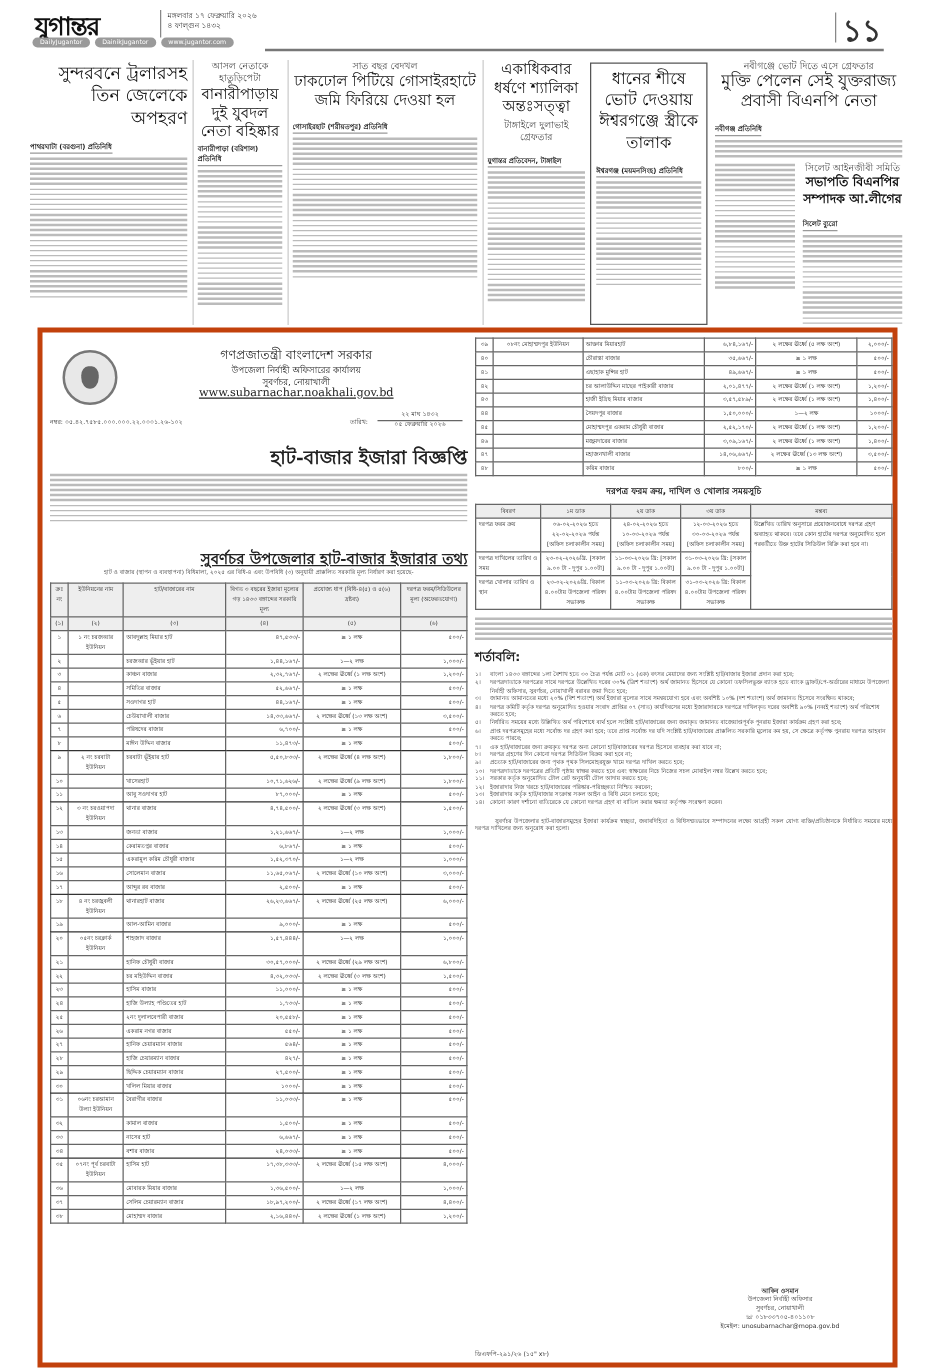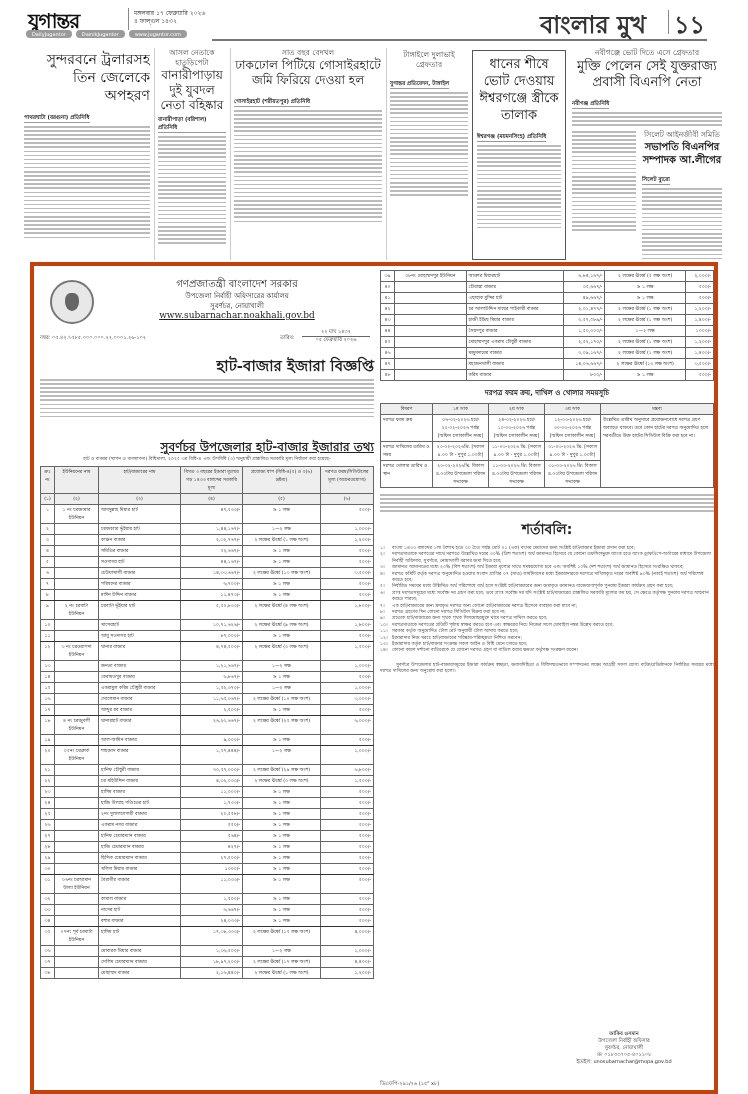--- a/index.html
+++ b/index.html
@@ -33,42 +33,41 @@
 .gov{position:absolute;left:60px;width:274px;text-align:center;color:#222}
 .small{font-size:5px;color:#333}
 .notice-title{position:absolute;left:0;width:334px;text-align:right;font-size:15px;font-weight:bold;font-family:"DejaVu Serif",serif}
 .para{font-size:4.6px;line-height:6.4px;color:#333;text-align:justify}
 table{border-collapse:collapse;width:100%}
 td,th{border:0.6px solid #666;font-size:4.6px;padding:1px 2px;color:#222;font-weight:normal;vertical-align:top}
 th{background:#eee;text-align:center}
 .num{text-align:right}
 .ctr{text-align:center}
 .grp-end td{border-bottom:1.6px solid #333}
-.terms-title{text-align:center;font-size:14px;font-weight:bold;margin:6px 0 3px}
+.terms-title{font-size:10px;font-weight:bold;margin:6px 0 3px}
 .term{display:flex;font-size:4.6px;line-height:6.4px;color:#333}
 .term span:first-child{width:12px;flex:none}
 .sign{position:absolute;right:30px;text-align:center;font-size:5px;line-height:7px;color:#333}
 </style>
 </head>
 <body>
 
 <div class="masthead">
   <div class="logo">যুগান্তর</div>
   <div class="logo-sep"></div>
   <div class="dates">
     <div>মঙ্গলবার ১৭ ফেব্রুয়ারি ২০২৬</div>
     <div>৪ ফাল্গুন ১৪৩২</div>
   </div>
   <div class="social">
     <span class="pill">DailyJugantor</span>
     <span class="pill">DainikJugantor</span>
     <span class="pill">www.jugantor.com</span>
   </div>
   <div class="rule-top"></div>
-  <div class="section-title">বাংলার মুখ</div>
   <div class="page-sep"></div>
   <div class="page-no">১১</div>
 </div>
 
 <div class="story" style="left:24px;top:50px;width:126px;height:212px">
   <div class="hl" style="font-size:14px;line-height:18px">সুন্দরবনে ট্রলারসহ তিন জেলেকে অপহরণ</div>
   <div class="byline">পাথরঘাটা (বরগুনা) প্রতিনিধি</div>
   <div class="body-lines">
       <div></div>
       <div></div>
@@ -169,20 +168,21 @@
       <div></div>
       <div></div>
       <div></div>
       <div></div>
       <div></div>
     </div>
 </div>
 <div class="col-rule" style="left:386px;top:48px;height:212px"></div>
 
 <div class="story" style="left:390px;top:48px;width:78px;height:212px">
+  <div class="hl-sm">একাধিকবার ধর্ষণে শ্যালিকা অন্তঃসত্ত্বা</div>
   <div class="kicker" style="margin-top:2px">টাঙ্গাইলে দুলাভাই গ্রেফতার</div>
   <div class="byline">যুগান্তর প্রতিবেদন, টাঙ্গাইল</div>
   <div class="body-lines">
       <div></div>
       <div></div>
       <div></div>
       <div></div>
       <div></div>
       <div></div>
       <div></div>

